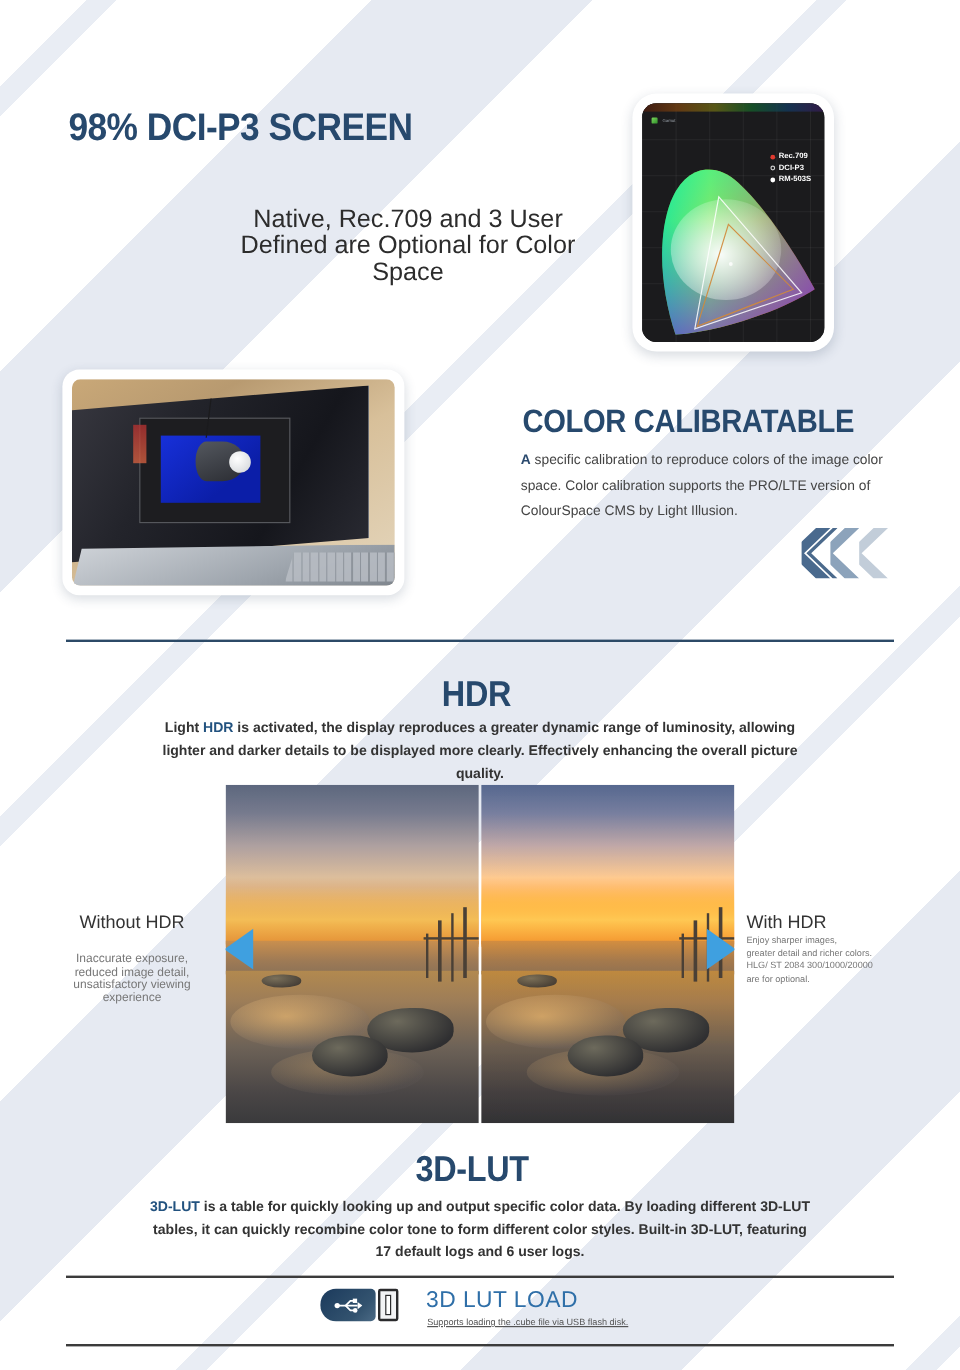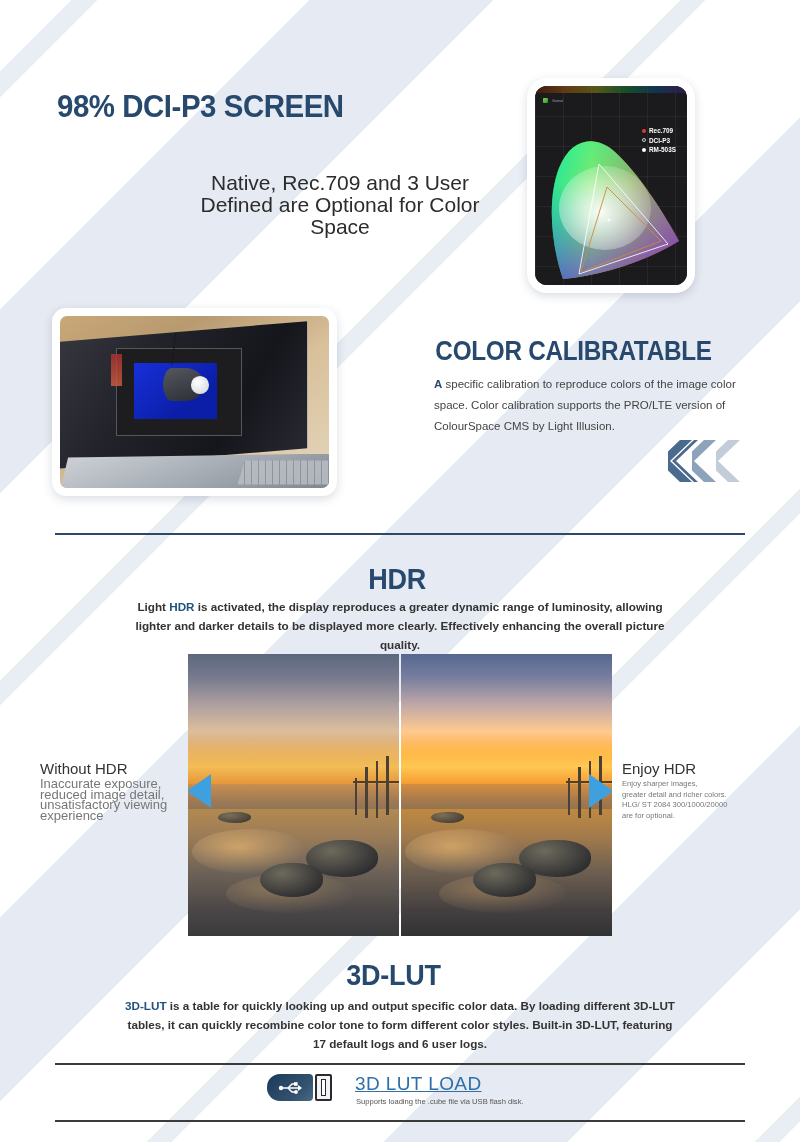--- a/index.html
+++ b/index.html
@@ -160,22 +160,22 @@
 
   
   .usb-icon{position:absolute;display:flex;align-items:center;}
   .usb-body{width:46px;height:27px;border-radius:13px 4px 4px 13px;
     background:linear-gradient(135deg,#1b3a5c,#33536f 70%,#4b6a85);
     display:flex;align-items:center;justify-content:center;}
   .usb-cap{width:17px;height:27px;margin-left:2px;border-radius:2px;
     background:#f2f3f5;border:2px solid #2a2a2c;box-sizing:border-box;
     display:flex;align-items:center;justify-content:center;}
   .usb-cap i{display:block;width:5px;height:17px;background:#fff;border:1.5px solid #2a2a2c;box-sizing:border-box;}
-  .lut-load-title{position:absolute;color:#2f6fa8;font-size:19px;letter-spacing:.4px;text-decoration:underline;}
-  .lut-load-sub{position:absolute;color:#555;font-size:7.6px;}
+  .lut-load-title{position:absolute;color:#2f6fa8;font-size:19px;letter-spacing:.4px;}
+  .lut-load-sub{position:absolute;color:#555;font-size:7.6px;text-decoration:underline;}
 </style>
 </head>
 <body>
 
 <div id="page">
   <div class="stripes"></div>
   <div class="stripes2"></div>
 
   <div class="content">
 
@@ -324,29 +324,29 @@
         <div class="post" style="left:89%;top:38%;width:2.5px;height:20%;"></div>
         <div class="post" style="left:94%;top:36%;width:3px;height:21%;"></div>
         <div class="post" style="left:79%;top:44%;width:2px;height:13%;"></div>
         <div class="post" style="left:78%;top:45%;width:22%;height:2px;"></div>
       </div>
 
       <div class="tri" style="left:-1px;top:120px;border-top:17px solid transparent;border-bottom:17px solid transparent;border-right:24px solid #3fa0e0;"></div>
       <div class="tri" style="right:-1px;top:120px;border-top:17px solid transparent;border-bottom:17px solid transparent;border-left:24px solid #3fa0e0;"></div>
     </div>
 
-    <div style="position:absolute;left:40px;top:760px;width:140px;text-align:left;">
+    <div style="position:absolute;left:40px;top:760px;width:140px;text-align:center;">
       <div style="font-size:15px;color:#333;">Without HDR</div>
-      <div style="font-size:13px;color:#777;line-height:10.5px;white-space:pre-line;margin-top:2px;">Inaccurate exposure,
+      <div style="font-size:10px;color:#777;line-height:10.5px;white-space:pre-line;margin-top:18px;">Inaccurate exposure,
 reduced image detail,
 unsatisfactory viewing experience</div>
     </div>
 
     <div style="position:absolute;left:622px;top:760px;width:155px;text-align:left;">
-      <div style="font-size:15px;color:#333;">Enjoy HDR</div>
+      <div style="font-size:15px;color:#333;">With HDR</div>
       <div style="font-size:7.6px;color:#777;line-height:10.5px;white-space:pre-line;margin-top:2px;">Enjoy sharper images,
 greater detail and richer colors.
 HLG/ ST 2084 300/1000/20000
 are for optional.</div>
     </div>
 
     <div class="section-title" style="left:341px;top:958px;font-size:30px;">3D-LUT</div>
 
     <div class="center-copy" style="left:120px;top:996px;width:560px;">
       <b>3D-LUT</b><span> is a table for quickly looking up and output specific color data. By loading different 3D-LUT tables, it can quickly recombine color tone to form different color styles. Built-in 3D-LUT, featuring 17 default logs and 6 user logs.</span>

